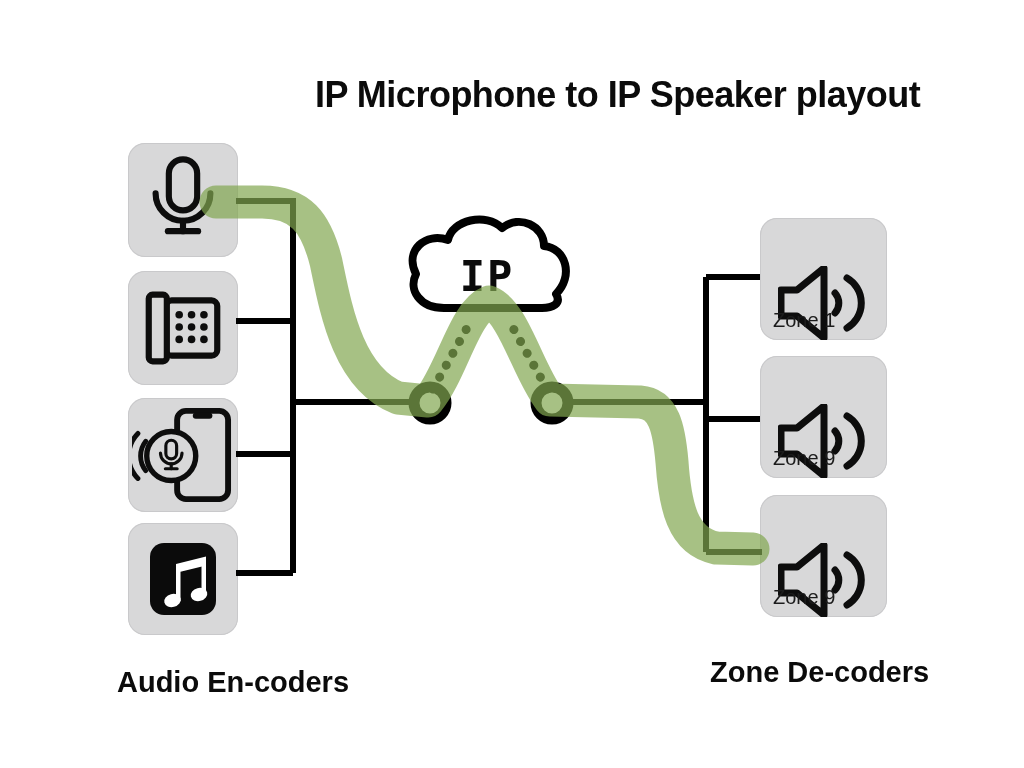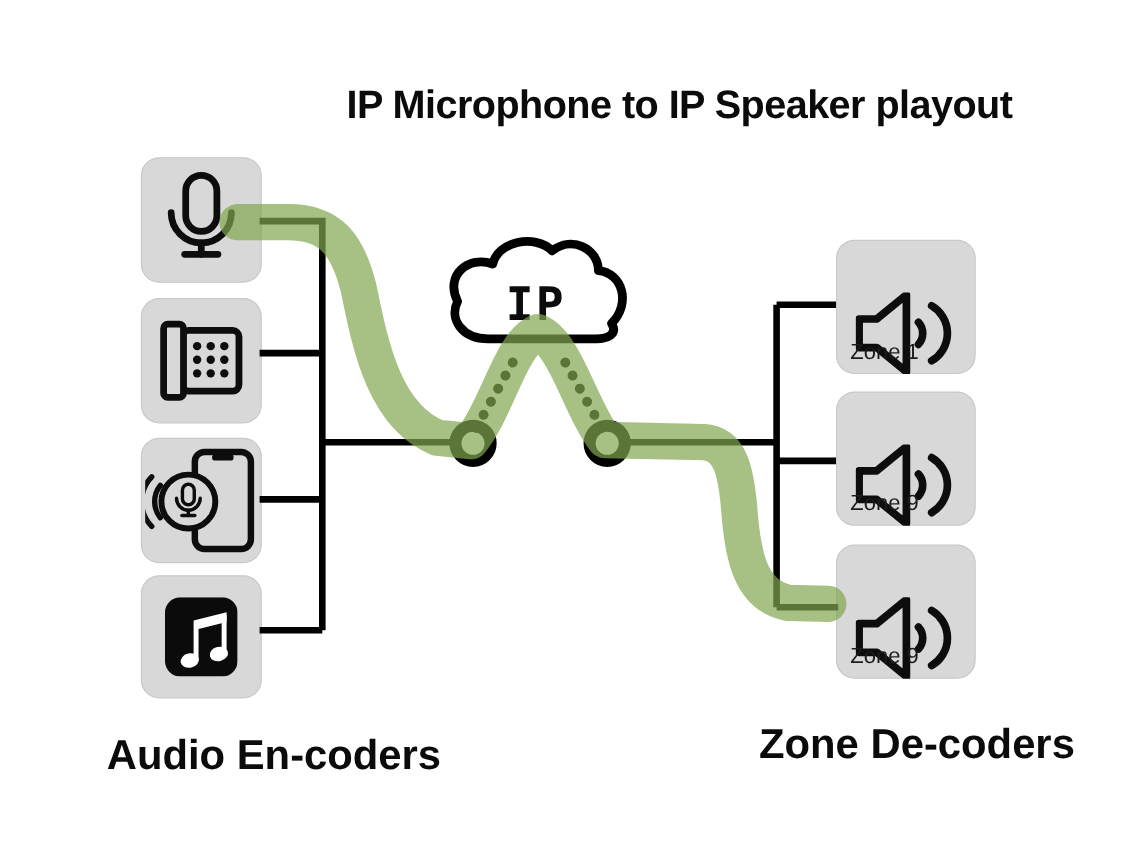--- a/index.html
+++ b/index.html
@@ -7,21 +7,21 @@
     width:1024px;height:768px;position:relative;overflow:hidden;
     background:#ffffff;
     font-family:"Liberation Sans", sans-serif;
   }
   .title{
     position:absolute;left:315px;top:74px;width:596px;
     text-align:center;font-size:36px;font-weight:bold;color:#0b0b0b;
     letter-spacing:-0.5px;white-space:nowrap;
   }
   .caption{
-    position:absolute;font-size:38px;font-weight:bold;color:#0b0b0b;white-space:nowrap;
+    position:absolute;font-size:29px;font-weight:bold;color:#0b0b0b;white-space:nowrap;margin-left:20px;
   }
   .caption.enc{left:97px;top:666px;}
   .caption.dec{left:690px;top:656px;}
   .node{
     position:absolute;background:#d8d8d9;border-radius:17px;
     box-shadow:inset 0 0 0 1px #c9c9cb;
     display:flex;align-items:center;justify-content:center;
   }
   .enc-node{left:128px;width:110px;height:114px;}
   #enc-mic{top:143px;} #enc-phone{top:271px;} #enc-smart{top:398px;} #enc-music{top:523px;height:112px;}

